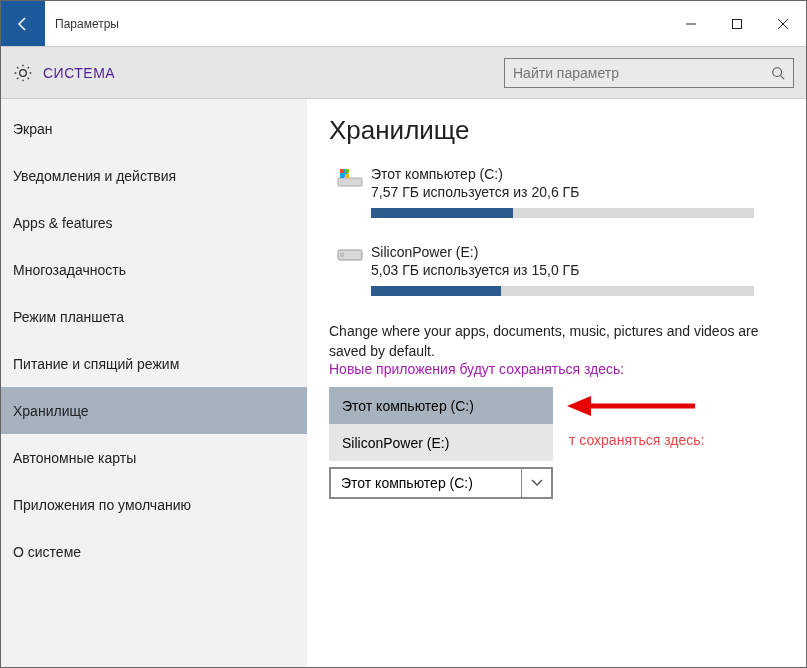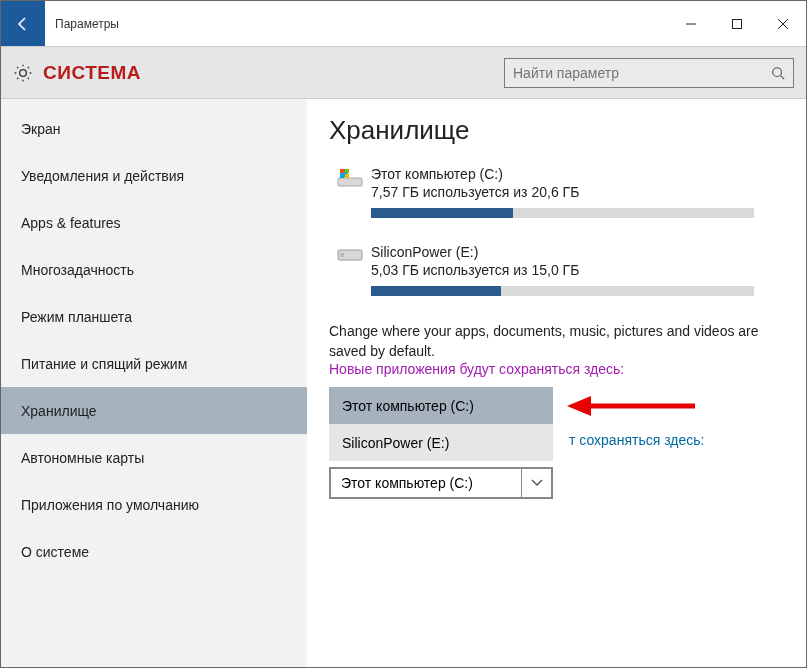--- a/index.html
+++ b/index.html
@@ -9,29 +9,29 @@
   .titlebar { height: 46px; background: #fff; display: flex; align-items: stretch; border-bottom: 1px solid #ccc; }
   .back-btn { width: 44px; background: #1c5a9c; color: #fff; display: flex; align-items: center; justify-content: center; font-size: 16px; }
   .title-text { flex: 1; display: flex; align-items: center; padding-left: 10px; font-size: 12px; color: #333; }
   .winbtns { display: flex; }
   .winbtn { width: 46px; display: flex; align-items: center; justify-content: center; font-size: 11px; color: #222; }
   .winbtn svg { width: 10px; height: 10px; }
 
   
   .headerbar { height: 52px; background: #e6e6e6; display: flex; align-items: center; padding: 0 12px; border-bottom: 1px solid #ccc; }
   .gear { width: 20px; height: 20px; margin-right: 10px; color: #333; }
-  .section-title { font-size: 19px; letter-spacing: 0.5px; color: #b91c1c; flex: 1; font-weight: bold; }
+  .section-title { font-size: 14px; letter-spacing: 0.5px; color: #4c1d95; flex: 1; }
   .searchbox { width: 290px; height: 30px; border: 1px solid #7a7a7a; background: #eaeaea; display: flex; align-items: center; padding: 0 8px; }
   .searchbox input { flex: 1; border: none; background: transparent; outline: none; font-size: 14px; color: #7f1d1d; }
   .search-icon { width: 14px; height: 14px; color: #555; }
 
   
   .body { display: flex; height: calc(100% - 84px); }
   .sidebar { width: 306px; background: #f2f2f2; padding-top: 6px; }
-  .sidebar-item { height: 47px; display: flex; align-items: center; padding-left: 20px; font-size: 14px; color: #222; cursor: default; }
+  .sidebar-item { height: 47px; display: flex; align-items: center; padding-left: 12px; font-size: 14px; color: #222; cursor: default; }
   .sidebar-item.selected { background: #a7b2bf; }
 
   .main { flex: 1; background: #fff; padding: 16px 22px 0 22px; overflow: hidden; position: relative; }
   .h1 { font-size: 26px; font-weight: 300; color: #222; margin-bottom: 20px; }
   .subtext { font-size: 14px; color: #222; margin-bottom: 22px; }
 
   .drive { display: flex; margin-bottom: 26px; }
   .drive-icon { width: 42px; display: flex; align-items: flex-start; justify-content: center; padding-top: 2px; }
   .drive-body { flex: 1; padding-right: 30px; }
   .drive-name { font-size: 14px; color: #222; margin-bottom: 2px; }
@@ -41,21 +41,21 @@
 
   .h2 { font-size: 26px; font-weight: 300; color: #222; margin-top: 10px; margin-bottom: 18px; }
   .body-text { font-size: 14px; color: #222; line-height: 1.4; }
   .label-text { font-size: 14px; color: #a21caf; margin-bottom: 10px; }
 
   .dropdown-open { position: relative; width: 224px; }
   .dd-option { height: 37px; display: flex; align-items: center; padding-left: 12px; font-size: 14px; border: 1px solid transparent; }
   .dd-option.sel { background: #a7b2bf; }
   .dd-option.other { background: #e6e6e6; }
 
-  .label-text-docs { font-size: 14px; color: #0369a1; position: absolute; left: 240px; top: 0; white-space: nowrap; }
+  .label-text-docs { font-size: 14px; color: #ef4444; position: absolute; left: 240px; top: 0; white-space: nowrap; }
 
   .combobox { width: 224px; height: 32px; border: 2px solid #888; display: flex; align-items: center; margin-top: 6px; }
   .combobox-text { flex: 1; padding-left: 10px; font-size: 14px; }
   .combobox-arrow { width: 30px; height: 100%; border-left: 1px solid #888; display: flex; align-items: center; justify-content: center; }
 
   
   .red-arrow { position: absolute; left: 238px; top: 6px; }
 
 </style>
 </head>

